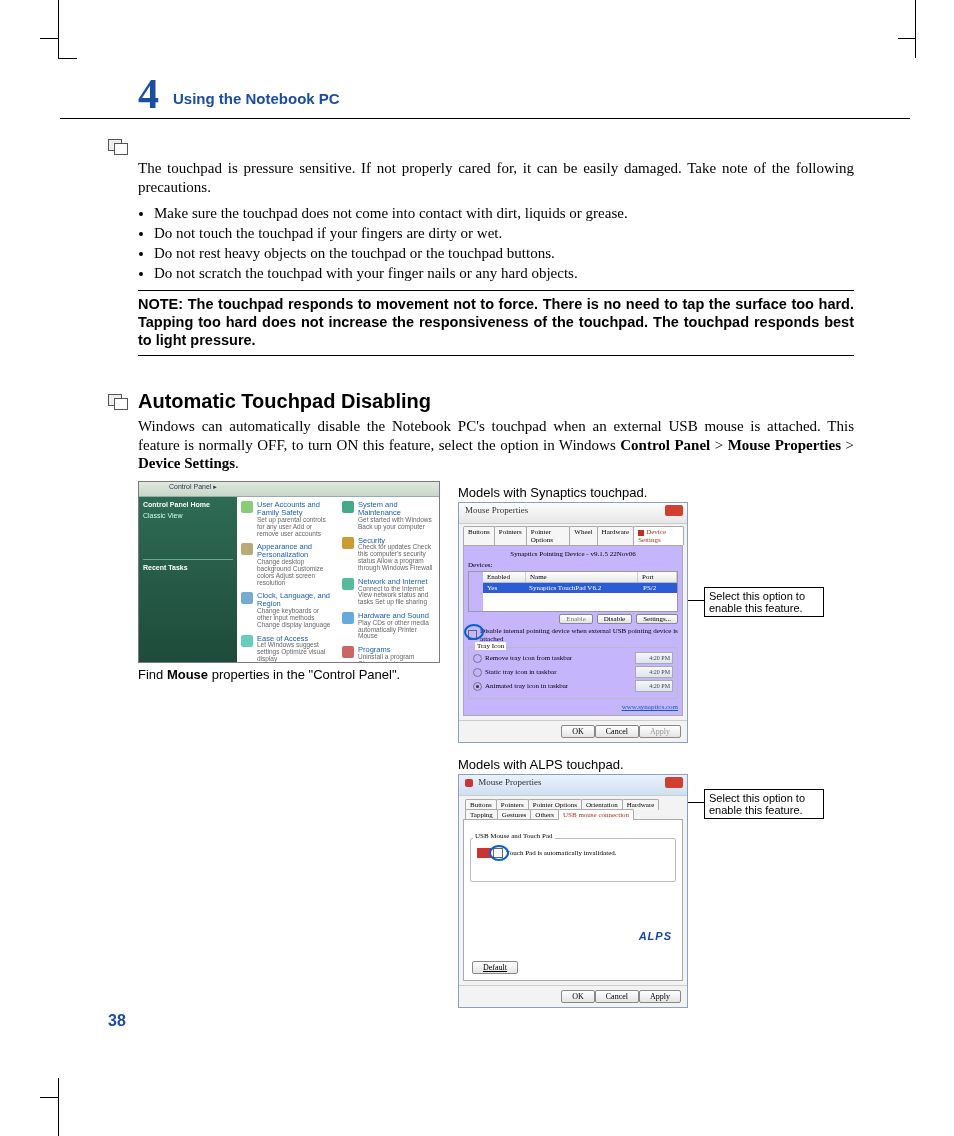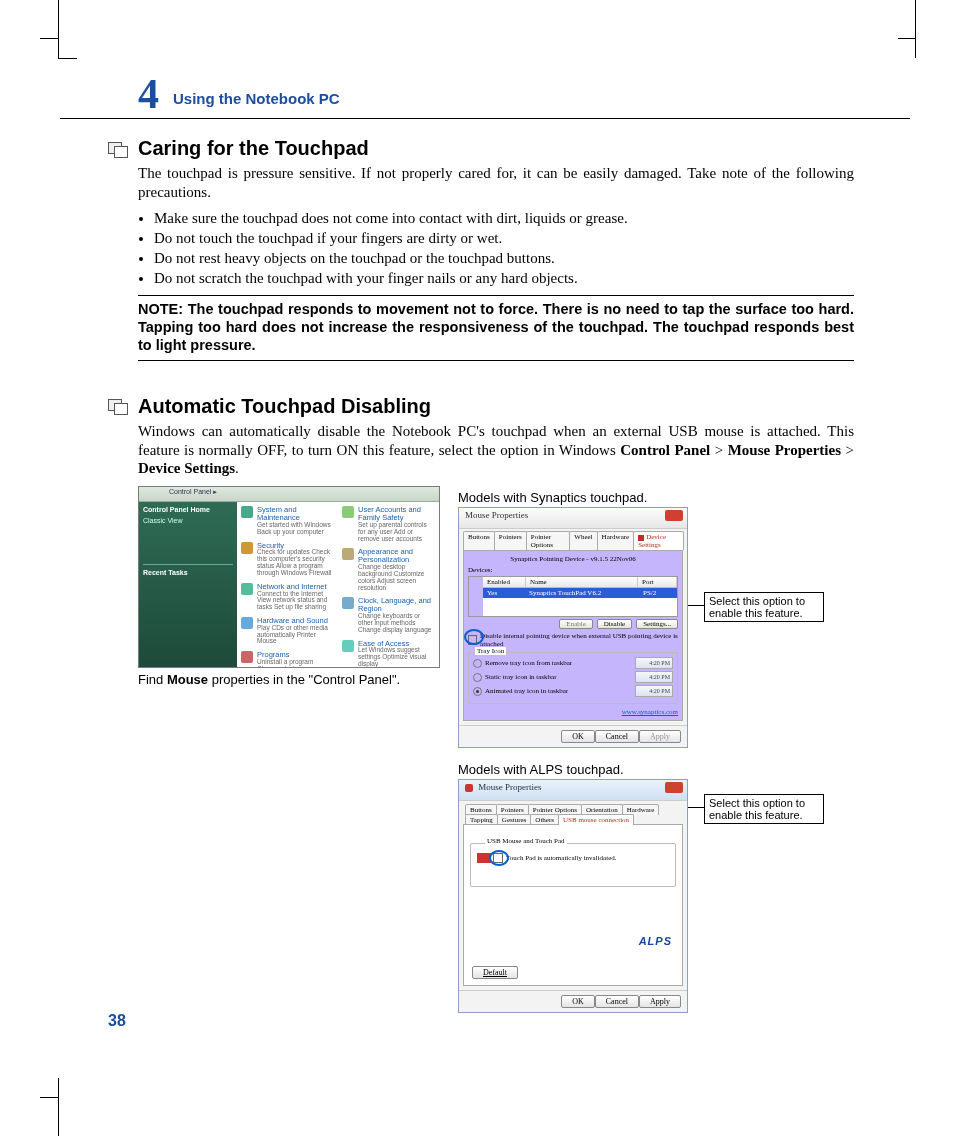--- a/index.html
+++ b/index.html
@@ -66,21 +66,21 @@
   .chk-row{display:flex;align-items:center;font-size:7px;margin:3px 0;}
   .chkbox{width:8px;height:8px;border:1px solid #666;margin-right:3px;display:inline-block;}
   .hl-circle{position:absolute;width:16px;height:12px;border:2px solid #0a5fd0;border-radius:50%;}
   .callout{position:absolute;border:1px solid #000;font-family:Arial,sans-serif;font-size:11px;line-height:1.1;padding:2px 4px;background:#fff;width:110px;}
   .callout-line{position:absolute;height:1px;background:#000;}
   .page-num{position:absolute;left:108px;bottom:106px;font-family:Arial,Helvetica,sans-serif;font-weight:bold;color:#1b4ea0;font-size:16px;}
   .mp2-body{height:160px;background:#fff;border:1px solid #aaa;margin:0 4px 4px 4px;position:relative;}
   .mp2-tabs{display:flex;flex-wrap:wrap;font-size:7px;padding:3px 6px 0 6px;}
   .mp2-tabs .mp-tab{margin-bottom:-1px;}
   .mp2-grp{border:1px solid #bbb;margin:18px 6px 6px 6px;padding:6px;border-radius:2px;position:relative;height:30px;}
-  .mp2-grp .lbl{position:absolute;top:-7px;left:14px;background:#fff;font-size:7px;padding:0 2px;}
+  .mp2-grp .lbl{position:absolute;top:-7px;left:2px;background:#fff;font-size:7px;padding:0 2px;}
   .alps-logo{position:absolute;right:10px;bottom:38px;font-family:Arial,sans-serif;font-weight:bold;font-style:italic;color:#1646a0;font-size:11px;letter-spacing:1px;}
   .default-btn{position:absolute;left:8px;bottom:6px;text-decoration:underline;}
   .syn-link{font-size:7px;color:#0a5fd0;text-decoration:underline;float:right;margin-top:4px;}
   .btn-row-inner{display:flex;gap:4px;justify-content:flex-end;margin-bottom:2px;}
   .btn-row-inner .mp-btn{padding:0 6px;font-size:7px;color:#777;}
   .cp-side b{color:#fff;}
 </style>
 </head>
 <body>
 
@@ -94,21 +94,20 @@
 <div class="page">
 
   <div class="chap-row">
     <span class="chap-num">4</span>
     <span class="chap-title">Using the Notebook PC</span>
   </div>
 
   <div class="sec">
     <div class="sec-head-row">
       <span class="sec-icon"></span>
-      <span class="sec-title">Caring for the Touchpad</span>
     </div>
     <div class="body-col">
       <p class="body-p">The touchpad is pressure sensitive. If not properly cared for, it can be easily damaged. Take note of the following precautions.</p>
       <ul class="bullets">
         <li>Make sure the touchpad does not come into contact with dirt, liquids or grease.</li>
         <li>Do not touch the touchpad if your fingers are dirty or wet.</li>
         <li>Do not rest heavy objects on the touchpad or the touchpad buttons.</li>
         <li>Do not scratch the touchpad with your finger nails or any hard objects.</li>
       </ul>
       <div class="note-box">NOTE:  The touchpad responds to movement not to force. There is no need to tap the surface too hard. Tapping too hard does not increase the responsiveness of the touchpad. The touchpad responds best to light pressure.</div>
@@ -134,20 +133,56 @@
           <div class="cp-body">
             <div class="cp-side">
               <div style="margin-bottom:4px"><b>Control Panel Home</b></div>
               <div style="margin-bottom:40px">Classic View</div>
               <div style="height:1px;background:#6a9;margin:4px 0"></div>
               <div><b>Recent Tasks</b></div>
             </div>
             <div class="cp-main">
               <div class="cp-mcol">
                 <div class="cp-item">
+                    <span class="cp-ico" style="background:#8c7"></span>
+                    <div>
+                      <div class="cp-t">User Accounts and Family Safety</div>
+                      <div class="cp-s">Set up parental controls for any user
+Add or remove user accounts</div>
+                    </div>
+                  </div>
+                <div class="cp-item">
+                    <span class="cp-ico" style="background:#ba7"></span>
+                    <div>
+                      <div class="cp-t">Appearance and Personalization</div>
+                      <div class="cp-s">Change desktop background
+Customize colors
+Adjust screen resolution</div>
+                    </div>
+                  </div>
+                <div class="cp-item">
+                    <span class="cp-ico" style="background:#7ac"></span>
+                    <div>
+                      <div class="cp-t">Clock, Language, and Region</div>
+                      <div class="cp-s">Change keyboards or other input methods
+Change display language</div>
+                    </div>
+                  </div>
+                <div class="cp-item">
+                    <span class="cp-ico" style="background:#6cb"></span>
+                    <div>
+                      <div class="cp-t">Ease of Access</div>
+                      <div class="cp-s">Let Windows suggest settings
+Optimize visual display</div>
+                    </div>
+                  </div>
+
+              </div>
+              <div class="cp-mcol">
+                <div class="cp-item">
                     <span class="cp-ico" style="background:#4a8"></span>
                     <div>
                       <div class="cp-t">System and Maintenance</div>
                       <div class="cp-s">Get started with Windows
 Back up your computer</div>
                     </div>
                   </div>
                 <div class="cp-item">
                     <span class="cp-ico" style="background:#c93"></span>
                     <div>
@@ -174,56 +209,20 @@
 Printer
 Mouse</div>
                     </div>
                   </div>
                 <div class="cp-item">
                     <span class="cp-ico" style="background:#c66"></span>
                     <div>
                       <div class="cp-t">Programs</div>
                       <div class="cp-s">Uninstall a program
 Change startup programs</div>
-                    </div>
-                  </div>
-
-              </div>
-              <div class="cp-mcol">
-                <div class="cp-item">
-                    <span class="cp-ico" style="background:#8c7"></span>
-                    <div>
-                      <div class="cp-t">User Accounts and Family Safety</div>
-                      <div class="cp-s">Set up parental controls for any user
-Add or remove user accounts</div>
-                    </div>
-                  </div>
-                <div class="cp-item">
-                    <span class="cp-ico" style="background:#ba7"></span>
-                    <div>
-                      <div class="cp-t">Appearance and Personalization</div>
-                      <div class="cp-s">Change desktop background
-Customize colors
-Adjust screen resolution</div>
-                    </div>
-                  </div>
-                <div class="cp-item">
-                    <span class="cp-ico" style="background:#7ac"></span>
-                    <div>
-                      <div class="cp-t">Clock, Language, and Region</div>
-                      <div class="cp-s">Change keyboards or other input methods
-Change display language</div>
-                    </div>
-                  </div>
-                <div class="cp-item">
-                    <span class="cp-ico" style="background:#6cb"></span>
-                    <div>
-                      <div class="cp-t">Ease of Access</div>
-                      <div class="cp-s">Let Windows suggest settings
-Optimize visual display</div>
                     </div>
                   </div>
 
               </div>
             </div>
           </div>
         </div>
         <div class="fig-cap">
           <span>Find </span><b>Mouse</b><span> properties in the "Control Panel".</span>
         </div>

